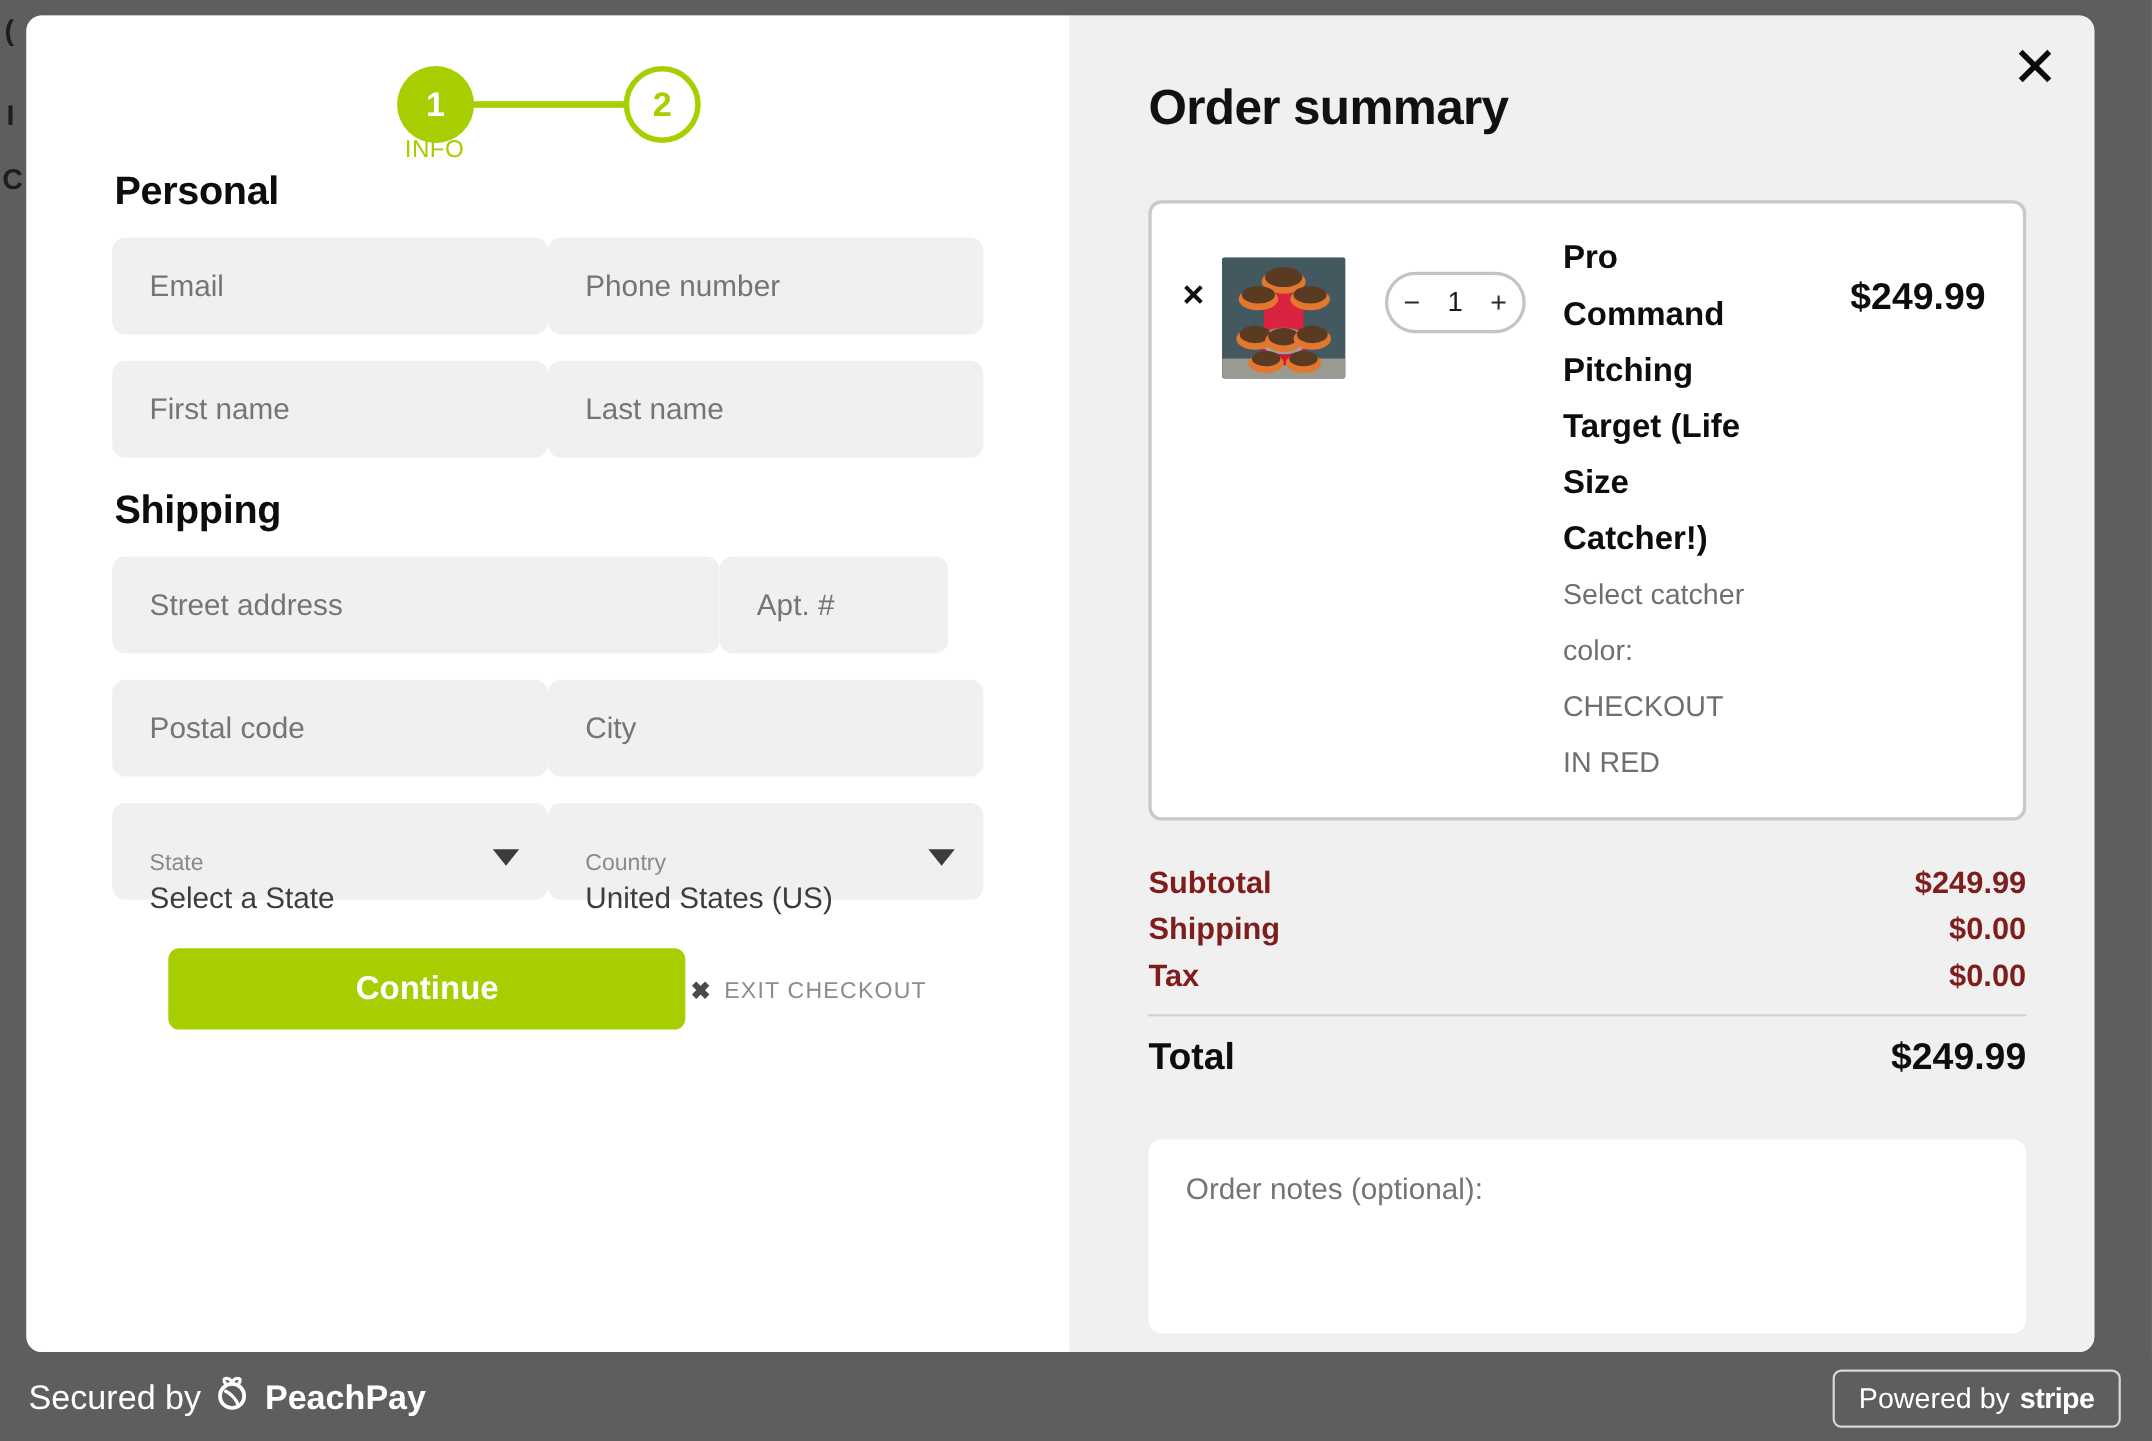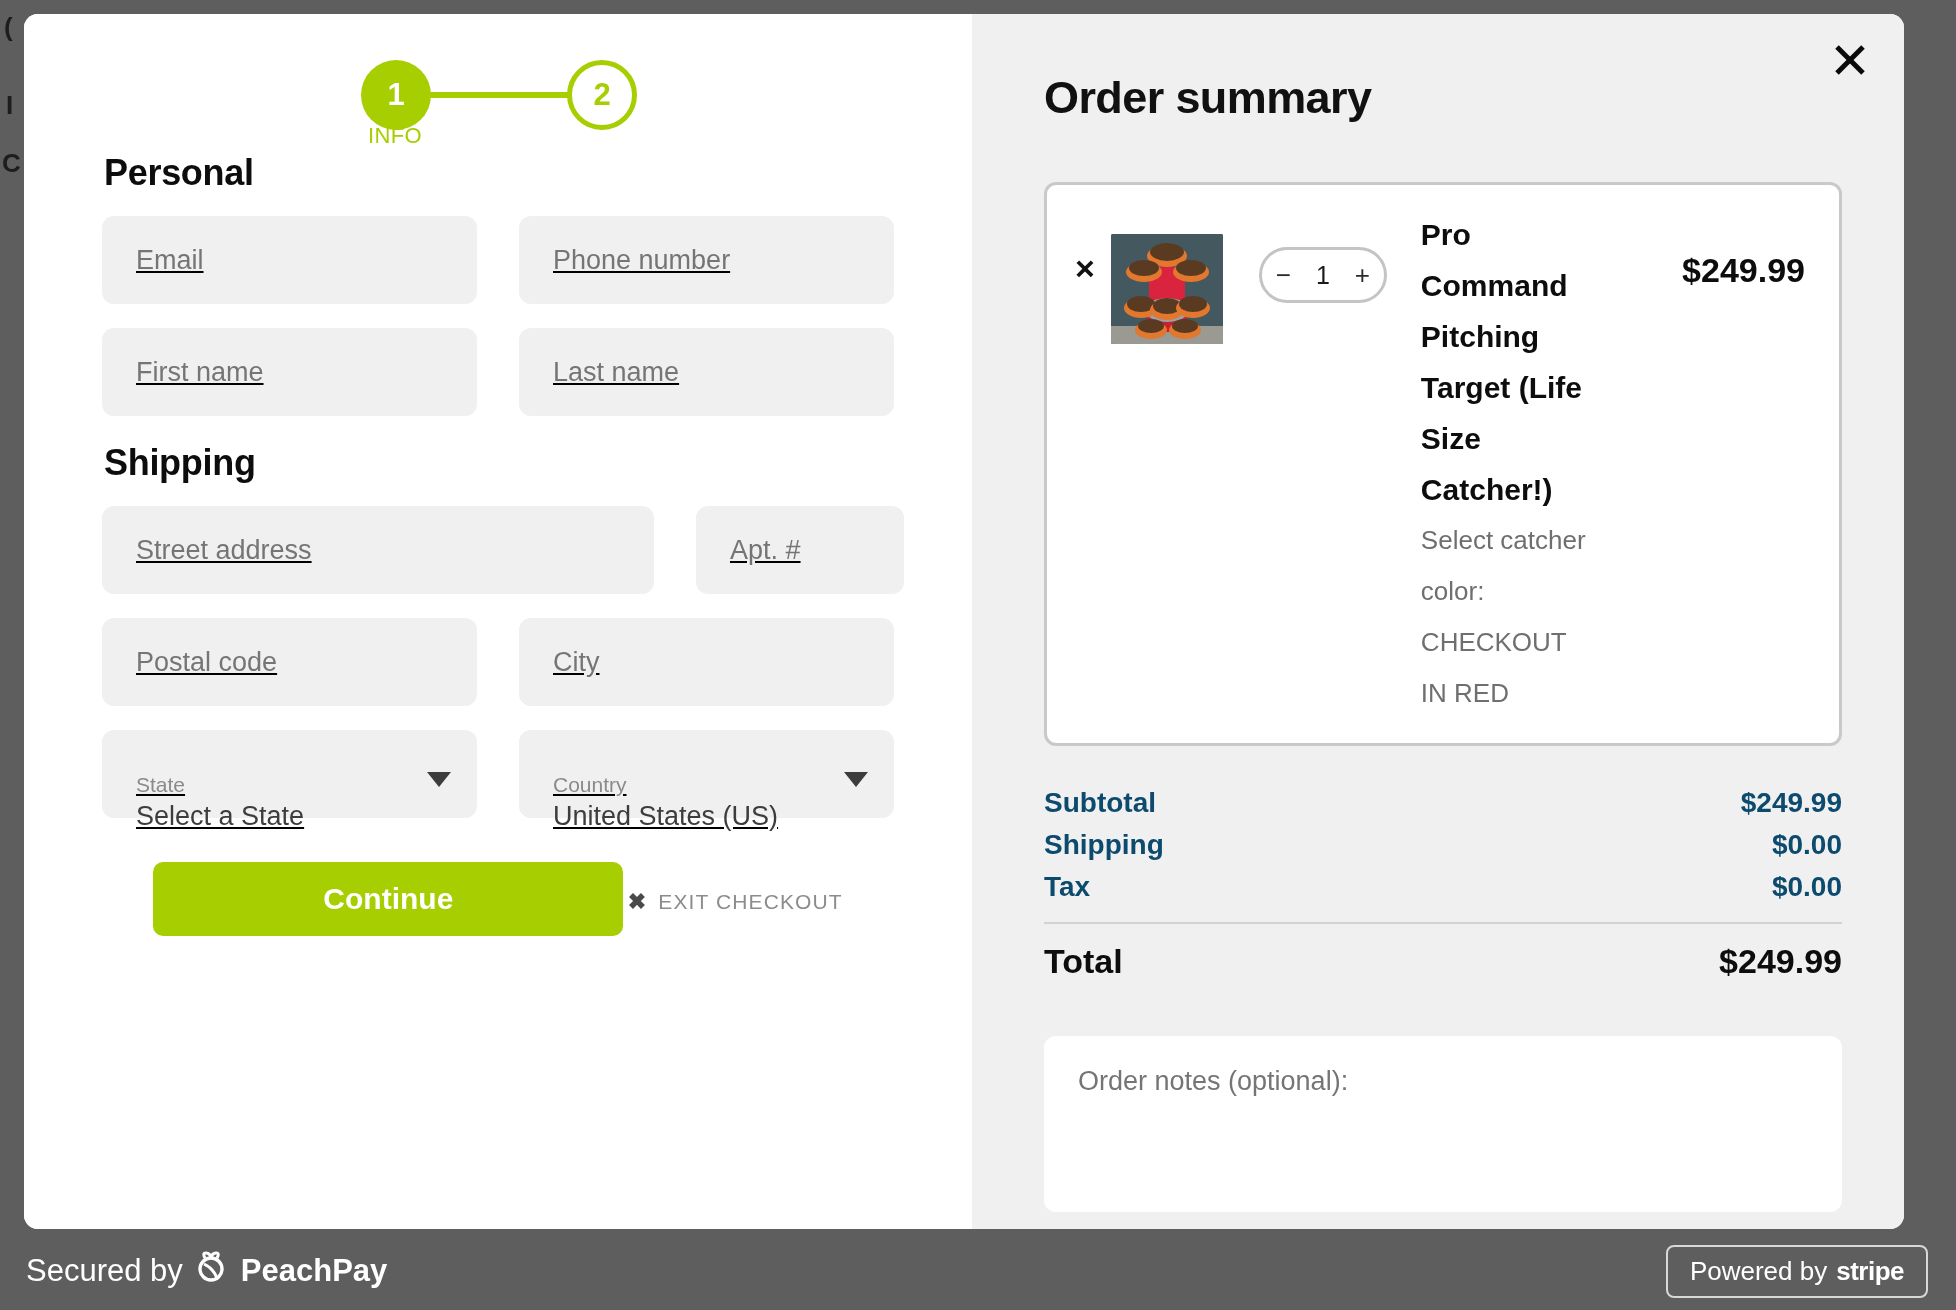--- a/index.html
+++ b/index.html
@@ -101,21 +101,21 @@
   h2.section-title {
     font-size: 36px;
     font-weight: 700;
     color: #0d0d0d;
     letter-spacing: -0.3px;
     margin: 12px 0 22px 2px;
   }
   h2.section-title.shipping { margin-top: 26px; }
 
   
-  .row { display: flex; gap: 42px; margin-bottom: 24px; text-decoration: underline; }
+  .row { display: flex; margin-bottom: 24px; }
   .field {
     background: #f0f0f0;
     border-radius: 12px;
     height: 88px;
     display: flex;
     align-items: center;
     padding: 0 34px;
     font-size: 27px;
     color: #7b7b7b;
     border: none;
@@ -259,21 +259,21 @@
   }
 
   .totals {
     margin: 36px 62px 0 72px;
   }
   .t-row {
     display: flex;
     justify-content: space-between;
     font-size: 28px;
     font-weight: 700;
-    color: #0c4a6e;
+    color: #7f1d1d;
     line-height: 42px;
   }
   .t-div {
     border-top: 2px solid #d2d2d2;
     margin: 14px 0 12px;
   }
   .t-row.grand {
     color: #0d0d0d;
     font-size: 34px;
     line-height: 50px;

